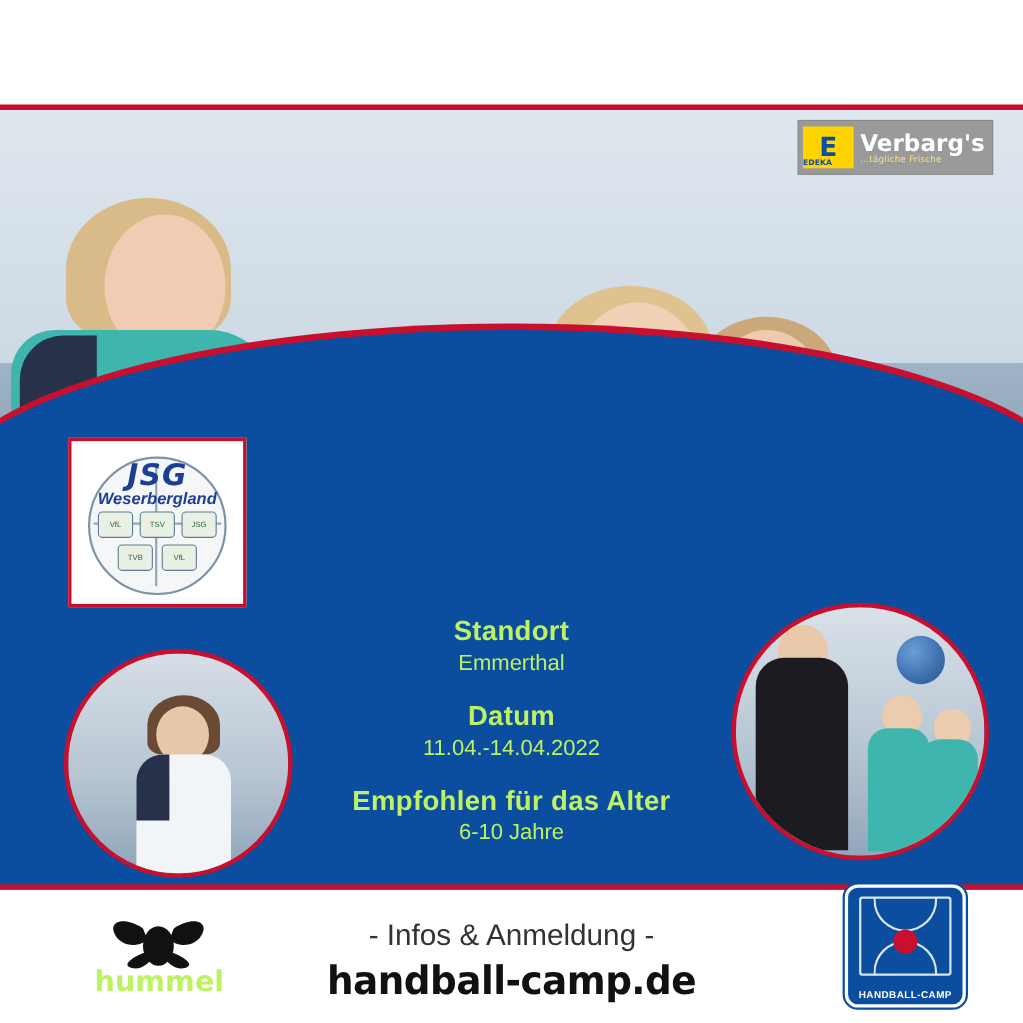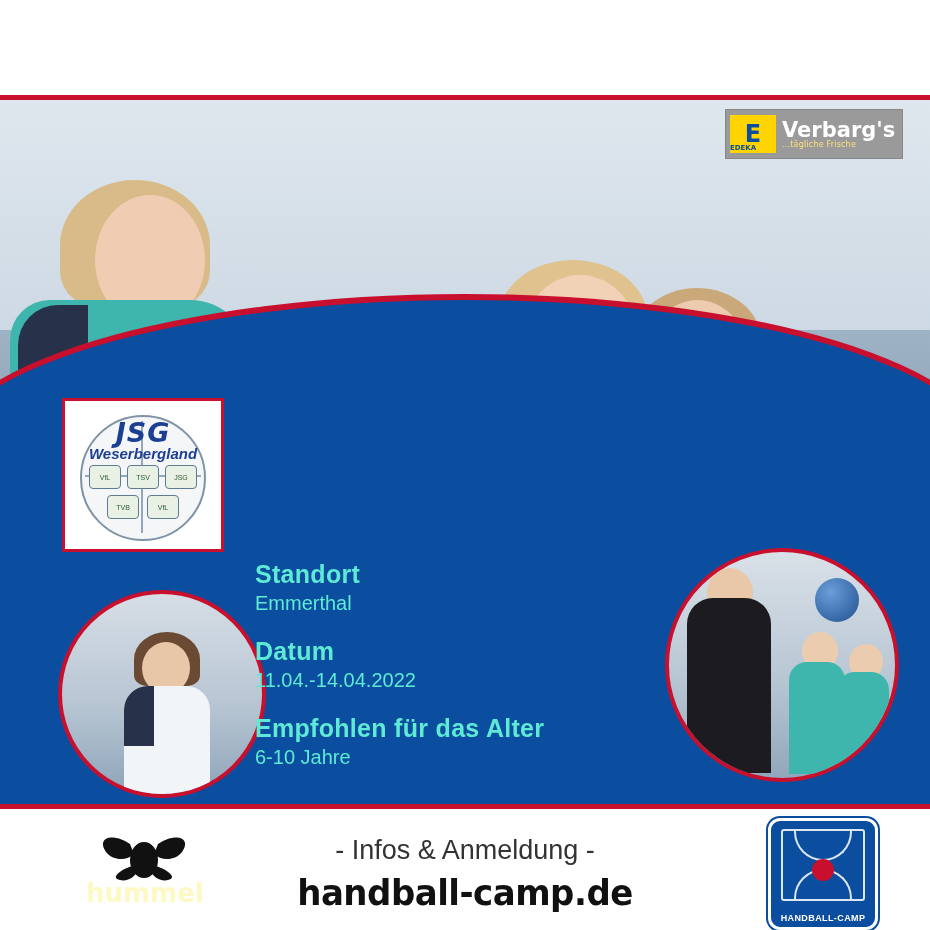--- a/index.html
+++ b/index.html
@@ -263,21 +263,22 @@
   .cr-kid2 { left: 168px; top: 120px; width: 52px; height: 102px; background:#3fb6ad; border-radius: 18px 18px 0 0; }
   .cr-kid1-head { left: 133px; top: 80px; width: 36px; height: 38px; background:#ecccae; border-radius: 50%; }
   .cr-kid2-head { left: 180px; top: 92px; width: 34px; height: 36px; background:#ecccae; border-radius: 50%; }
   .cr-ball { left: 146px; top: 26px; width: 44px; height: 44px; border-radius: 50%; background: radial-gradient(circle at 35% 32%, #6a9ed8 0%, #3d6fae 60%, #2a5188 100%); }
 
   
   .info {
     position: absolute;
     left: 255px; top: 560px;
     width: 420px;
-    color: #5eead4;
+    text-align: center;
+    color: #bef264;
     z-index: 46;
   }
   .info h3 {
     margin: 0;
     font-size: 25px;
     font-weight: bold;
     letter-spacing: .3px;
   }
   .info p {
     margin: 3px 0 22px 0;
@@ -292,21 +293,21 @@
     left: 86px; bottom: 22px;
     width: 116px; height: 78px;
     z-index: 40;
   }
   .hummel-word {
     position: absolute;
     left: 0; bottom: 0; width: 116px;
     text-align: left;
     font-size: 26px;
     font-weight: bold;
-    color: #fef9c3;
+    color: #bef264;
     font-family: "DejaVu Sans", sans-serif;
   }
   .footer-center {
     position: absolute;
     left: 265px; bottom: 18px;
     width: 400px;
     text-align: center;
     z-index: 40;
   }
   .footer-sub {
@@ -317,21 +318,21 @@
   .footer-url {
     font-family: "DejaVu Sans", sans-serif;
     font-size: 34px;
     font-weight: bold;
     color: #111;
     letter-spacing: -0.5px;
     transform: scaleY(1.05);
   }
   .camp-logo {
     position: absolute;
-    right: 52px; bottom: 0;
+    right: 52px; bottom: 14px;
     width: 104px; height: 106px;
     background: #0b4d9e;
     border: 3px solid #ffffff;
     border-radius: 12px;
     box-shadow: 0 0 0 2px #0b4d9e;
     z-index: 40;
     overflow: hidden;
   }
   .camp-court {
     position: absolute; left: 10px; top: 8px; right: 10px; bottom: 26px;

